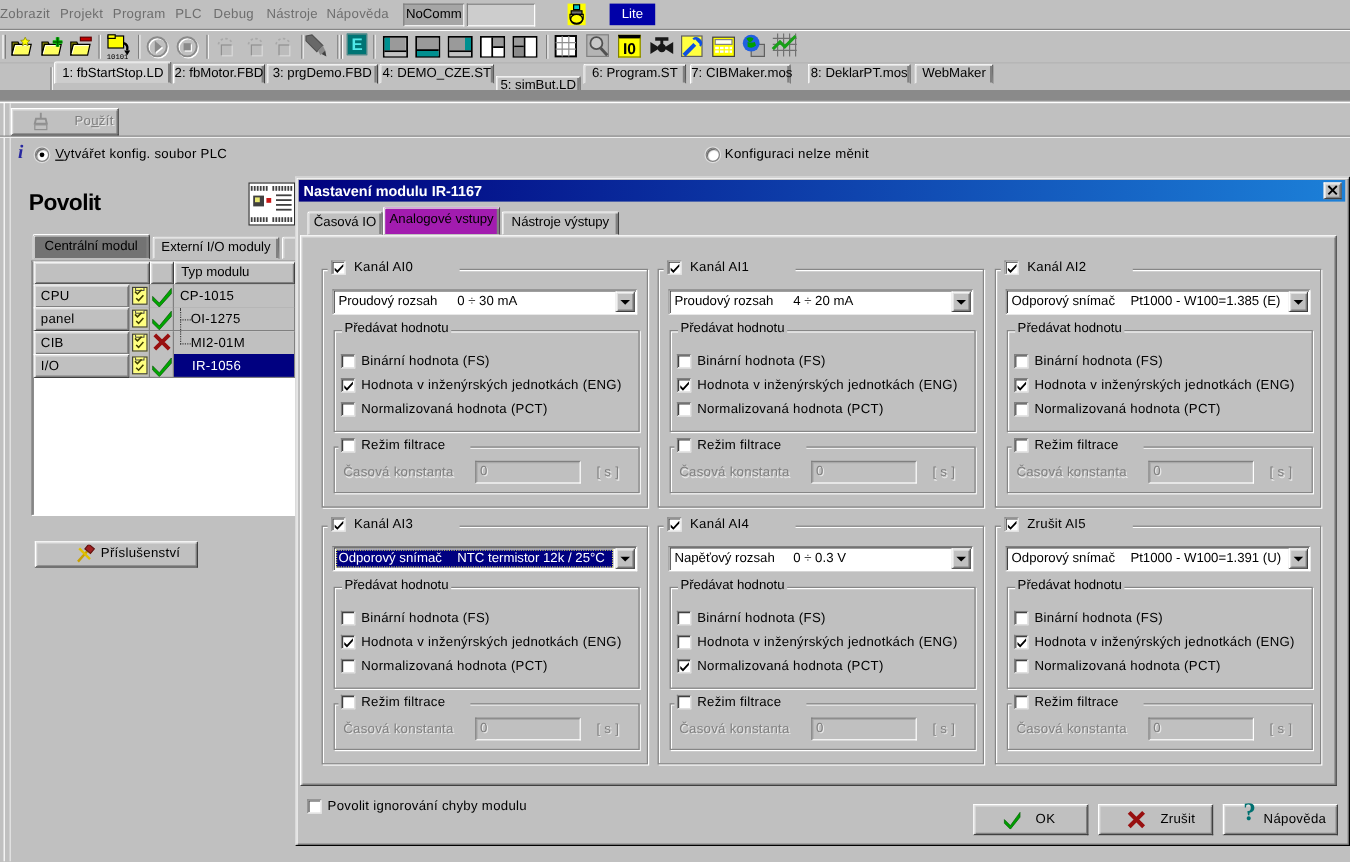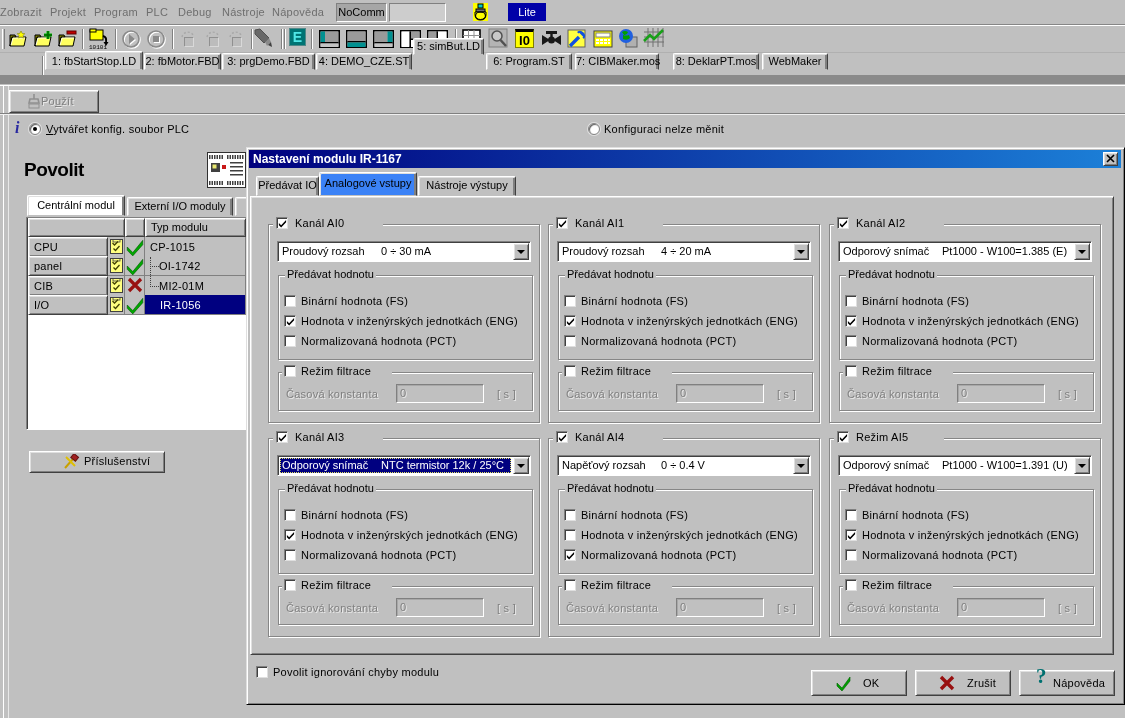--- a/index.html
+++ b/index.html
@@ -188,36 +188,36 @@
 <svg class="ab" style="left:642px;top:27px" width="23" height="23" viewBox="0 0 23 23">
 <path d="M6 1 V20 M11 1 V20 M16 1 V20 M21 1 V20 M2 5 H22 M2 10 H22 M2 15 H22" stroke="#707070"></path>
 <path d="M2 14 L8 8 L12 12 L21 3" stroke="#18a018" stroke-width="2.6" fill="none"></path>
   </svg>
 <div class="ab" style="left:0;top:53px;width:1125px;height:24px;background:#c0c0c0"></div>
 <div class="vsep" style="left:42px;top:56px;height:19px"></div>
 <div class="tab" style="left:45px;top:51px;width:98px;height:19px;background:#cdcdcd;z-index:2;line-height:18px">1: fbStartStop.LD</div>
 <div class="tab" style="left:144px;top:53px;width:77px;height:17px;line-height:15px">2: fbMotor.FBD</div>
 <div class="tab" style="left:222px;top:53px;width:93px;height:17px;line-height:15px">3: prgDemo.FBD</div>
 <div class="tab" style="left:316px;top:53px;width:96px;height:17px;line-height:15px">4: DEMO_CZE.ST</div>
-<div class="tab" style="left:413px;top:38px;width:71px;height:17px;line-height:15px">5: simBut.LD</div>
+<div class="tab" style="left:413px;top:63px;width:71px;height:17px;line-height:15px">5: simBut.LD</div>
 <div class="tab" style="left:486px;top:53px;width:86px;height:17px;line-height:15px">6: Program.ST</div>
 <div class="tab" style="left:575px;top:53px;width:84px;height:17px;line-height:15px">7: CIBMaker.mos</div>
 <div class="tab" style="left:673px;top:53px;width:86px;height:17px;line-height:15px">8: DeklarPT.mos</div>
 <div class="tab" style="left:762px;top:53px;width:66px;height:17px;line-height:15px">WebMaker</div>
 <div class="ab" style="left:0;top:75px;width:1125px;height:9px;background:#8a8a8a;z-index:3"></div>
 <div class="ab" style="left:0;top:85px;width:1125px;height:633px;background:#c0c0c0;z-index:4" id="mw">
 <div class="ab" style="left:3px;top:0;width:1px;height:633px;background:#fff"></div>
 <div class="ab" style="left:0;top:0;width:1125px;height:1px;background:#fff"></div>
 <div class="ab" style="left:8px;top:1px;width:1px;height:632px;background:#e8e8e8"></div>
 <div class="ab raised" style="left:9px;top:5px;width:90px;height:23px"></div>
 <svg class="ab" style="left:26px;top:8px" width="16" height="17" viewBox="0 0 16 17">
 <path d="M8 1 V6 M4 6 H12 L13 10 H3 Z" stroke="#909090" stroke-width="1.6" fill="none"></path>
 <rect x="3" y="11" width="10" height="4" fill="none" stroke="#909090"></rect>
     </svg>
-<div class="lbl dis" style="left:41px;top:10px">Po<span style="text-decoration:underline">u</span>žít</div>
+<div class="lbl dis" style="left:62px;top:10px">Po<span style="text-decoration:underline">u</span>žít</div>
 <div class="ab" style="left:0;top:28px;width:1125px;height:1px;background:#808080"></div>
 <div class="ab" style="left:0;top:29px;width:1125px;height:1px;background:#f0f0f0"></div>
 <div class="lbl" style="left:15px;top:36px;font-family:'Liberation Serif',serif;font-style:italic;font-weight:bold;font-size:16px;color:#2828a0">i</div>
 <div class="ab" style="left:29px;top:38px;width:12px;height:12px;border-radius:50%;background:#fff;border:1px solid #808080;box-shadow:inset 1px 1px 1px #606060, 0 0 0 1px #dfdfdf">
       <div class="ab" style="left:3px;top:3px;width:4px;height:4px;border-radius:50%;background:#000"></div>
     </div>
 <div class="lbl" style="left:46px;top:38px"><span style="text-decoration:underline">V</span>ytvářet konfig. soubor PLC</div>
 <div class="ab" style="left:588px;top:38px;width:12px;height:12px;border-radius:50%;background:#fff;border:1px solid #808080;box-shadow:inset 1px 1px 1px #606060, 0 0 0 1px #dfdfdf"></div>
 <div class="lbl" style="left:604px;top:38px">Konfiguraci nelze měnit</div>
 <div class="lbl" style="left:24px;top:78px;font-size:19px;font-weight:bold;letter-spacing:-0.5px">Povolit</div>
@@ -252,21 +252,21 @@
           <rect x="34" y="28" width="1.5" height="4"></rect>
 <rect x="22" y="9" width="13" height="1.5"></rect>
           <rect x="22" y="13" width="13" height="1.5"></rect>
           <rect x="22" y="17" width="13" height="1.5"></rect>
           <rect x="22" y="21" width="13" height="1.5"></rect>
 </g>
 <rect x="3" y="10" width="9" height="9" fill="#404040"></rect>
         <rect x="4.5" y="11.5" width="4" height="4" fill="#e8e870"></rect>
 <rect x="14" y="12" width="4" height="4" fill="#c81818"></rect>
 </svg></div>
-<div class="tab" style="left:27px;top:110px;width:98px;height:21px;z-index:2;background:#ffffff">Centrální modul</div>
+<div class="tab" style="left:27px;top:110px;width:98px;height:21px;z-index:2;background:#737373">Centrální modul</div>
 <div class="tab" style="left:127px;top:112px;width:106px;height:19px;line-height:16px">Externí I/O moduly</div>
 <div class="tab" style="left:235px;top:112px;width:60px;height:19px;line-height:16px">Externí</div>
 <div class="ab" style="left:26px;top:132px;width:221px;height:213px;background:#fff;border:1px solid;border-color:#808080 #fff #fff #808080;box-shadow:inset 1px 1px 0 #404040"></div>
 <div class="ab raised" style="left:28px;top:133px;width:97px;height:19px;line-height:17px;padding-left:5px"></div>
 <div class="ab raised" style="left:125px;top:133px;width:20px;height:19px;line-height:17px;padding-left:5px"></div>
 <div class="ab raised" style="left:145px;top:133px;width:101px;height:19px;line-height:17px;padding-left:5px">Typ modulu</div>
 <div class="ab raised" style="left:28px;top:152px;width:80px;height:20px;line-height:18px;padding-left:5px"></div>
 <div class="lbl" style="left:34px;top:156px">CPU</div>
 <div class="ab" style="left:108px;top:152px;width:17px;height:20px;background:#c0c0c0;border-right:1px solid #808080;border-bottom:1px solid #808080"></div>
 <div class="ab" style="left:110px;top:154px;width:13px;height:15px;background:#ffff80;border:1px solid #404040">
@@ -289,21 +289,21 @@
         <rect x="2" y="-1" width="7" height="3" fill="#ffff80" stroke="#404040" stroke-width="0.8"></rect>
 <path d="M1.5 3 L3.5 5 L7 1.5" stroke="#404000" stroke-width="1.3" fill="none"></path>
 <path d="M2.5 8.5 L4.5 10.5 L8.5 6" stroke="#404000" stroke-width="1.3" fill="none"></path>
       </svg></div>
 <div class="ab" style="left:125px;top:171px;width:20px;height:20px;background:#c0c0c0;border-right:1px solid #808080;border-bottom:1px solid #808080"></div>
 <svg class="ab" style="left:125px;top:172px;z-index:5" width="20" height="18" viewBox="0 0 18 16">
       <path d="M2 8 L7 13 L16 2 L16 6 L7 16 L2 11 Z" fill="#00a800" stroke="#005000" stroke-width="0.5"></path>
     </svg>
 <div class="ab" style="left:145px;top:171px;width:101px;height:20px;background:#c0c0c0;border-right:1px solid #808080;border-bottom:1px solid #808080"></div>
 <div class="ab" style="left:150px;top:181px;width:9px;height:1px;border-top:1px dotted #404040;z-index:6"></div>
-<div class="lbl" style="left:159px;top:175px;color:#000">OI-1742</div>
+<div class="lbl" style="left:159px;top:175px;color:#000">OI-1275</div>
 <div class="ab raised" style="left:28px;top:191px;width:80px;height:20px;line-height:18px;padding-left:5px"></div>
 <div class="lbl" style="left:34px;top:195px">CIB</div>
 <div class="ab" style="left:108px;top:191px;width:17px;height:20px;background:#c0c0c0;border-right:1px solid #808080;border-bottom:1px solid #808080"></div>
 <div class="ab" style="left:110px;top:193px;width:13px;height:15px;background:#ffff80;border:1px solid #404040">
 <svg width="11" height="13" viewBox="0 0 11 13">
         <rect x="2" y="-1" width="7" height="3" fill="#ffff80" stroke="#404040" stroke-width="0.8"></rect>
 <path d="M1.5 3 L3.5 5 L7 1.5" stroke="#404000" stroke-width="1.3" fill="none"></path>
 <path d="M2.5 8.5 L4.5 10.5 L8.5 6" stroke="#404000" stroke-width="1.3" fill="none"></path>
       </svg></div>
 <div class="ab" style="left:125px;top:191px;width:20px;height:20px;background:#c0c0c0;border-right:1px solid #808080;border-bottom:1px solid #808080"></div>
@@ -338,22 +338,22 @@
     </svg>
 <div class="lbl" style="left:84px;top:370px">Příslušenství</div>
 </div>
 <div class="ab" style="left:246px;top:147px;width:879px;height:558px;background:#c0c0c0;z-index:10;border:1px solid;border-color:#dfdfdf #000 #000 #dfdfdf;box-shadow:inset 1px 1px 0 #fff,inset -1px -1px 0 #808080">
 <div class="ab" style="left:2px;top:2px;width:872px;height:18px;background:linear-gradient(90deg,#00007e,#1c80d8)"></div>
 <div class="ab" style="left:6px;top:4px;color:#fff;font-weight:bold;font-size:12px">Nastavení modulu IR-1167</div>
 <div class="ab raised" style="left:856px;top:4px;width:15px;height:14px"></div>
 <svg class="ab" style="left:859px;top:6px" width="9" height="9" viewBox="0 0 9 9">
       <path d="M1 1 L8 8 M8 1 L1 8" stroke="#000" stroke-width="1.6"></path>
     </svg>
-<div class="tab" style="left:9px;top:28px;width:63px;height:20px;line-height:17px">Předávat IO</div>
-<div class="tab" style="left:72px;top:24px;width:98px;height:24px;line-height:21px;z-index:3;background:#3b82f6">Analogové vstupy</div>
+<div class="tab" style="left:9px;top:28px;width:63px;height:20px;line-height:17px">Časová IO</div>
+<div class="tab" style="left:72px;top:24px;width:98px;height:24px;line-height:21px;z-index:3;background:#a21caf">Analogové vstupy</div>
 <div class="tab" style="left:171px;top:28px;width:98px;height:20px;line-height:17px">Nástroje výstupy</div>
 <div class="ab" style="left:3px;top:48px;width:864px;height:459px;background:#c0c0c0;border:1px solid;border-color:#fff #404040 #404040 #fff;box-shadow:inset 1px 1px 0 #dfdfdf,inset -1px -1px 0 #808080"></div>
 <div class="ab grp" style="left:21px;top:76px;width:272px;height:199px"></div>
 <div class="ab" style="left:26px;top:70px;width:110px;height:13px;background:#c0c0c0"></div>
 <div class="cb" style="left:29px;top:69px">
       <svg style="position:absolute;left:1px;top:1px" width="9" height="9" viewBox="0 0 10 10">
         <path d="M1 4.5 L3.5 7 L9 1 L9 3.5 L3.5 9.5 L1 7 Z" fill="#000"></path>
       </svg>
     </div>
 <div class="lbl" style="left:48px;top:69px">Kanál AI0</div>
@@ -481,21 +481,21 @@
 <div class="ab grp" style="left:301px;top:290px;width:272px;height:199px"></div>
 <div class="ab" style="left:306px;top:284px;width:110px;height:13px;background:#c0c0c0"></div>
 <div class="cb" style="left:309px;top:283px">
       <svg style="position:absolute;left:1px;top:1px" width="9" height="9" viewBox="0 0 10 10">
         <path d="M1 4.5 L3.5 7 L9 1 L9 3.5 L3.5 9.5 L1 7 Z" fill="#000"></path>
       </svg>
     </div>
 <div class="lbl" style="left:328px;top:283px">Kanál AI4</div>
 <div class="ab sunkw" style="left:310px;top:307px;width:254px;height:21px"></div>
 <div class="cmb" style="left:315px;top:311px">Napěťový rozsah</div>
-<div class="cmb" style="left:414px;top:311px">0 ÷ 0.4 V</div>
+<div class="cmb" style="left:414px;top:311px">0 ÷ 0.3 V</div>
 <div class="ddb" style="left:546px;top:309px"></div>
 <div class="ab grp" style="left:311px;top:341px;width:255px;height:85px"></div>
 <div class="ab" style="left:318px;top:334px;background:#c0c0c0;padding:0 2px;line-height:13px">Předávat hodnotu</div>
 <div class="cb" style="left:317px;top:361px"></div>
 <div class="lbl" style="left:334px;top:361px">Binární hodnota (FS)</div>
 <div class="cb" style="left:317px;top:381px"></div>
 <div class="lbl" style="left:334px;top:381px">Hodnota v inženýrských jednotkách (ENG)</div>
 <div class="cb" style="left:317px;top:401px">
       <svg style="position:absolute;left:1px;top:1px" width="9" height="9" viewBox="0 0 10 10">
         <path d="M1 4.5 L3.5 7 L9 1 L9 3.5 L3.5 9.5 L1 7 Z" fill="#000"></path>
@@ -510,21 +510,21 @@
 <div class="ab sunkg" style="left:429px;top:450px;width:88px;height:19px"></div>
 <div class="lbl dis" style="left:433px;top:453px">0</div>
 <div class="lbl dis" style="left:530px;top:454px">[ s ]</div>
 <div class="ab grp" style="left:582px;top:290px;width:272px;height:199px"></div>
 <div class="ab" style="left:587px;top:284px;width:110px;height:13px;background:#c0c0c0"></div>
 <div class="cb" style="left:590px;top:283px">
       <svg style="position:absolute;left:1px;top:1px" width="9" height="9" viewBox="0 0 10 10">
         <path d="M1 4.5 L3.5 7 L9 1 L9 3.5 L3.5 9.5 L1 7 Z" fill="#000"></path>
       </svg>
     </div>
-<div class="lbl" style="left:609px;top:283px">Režim AI5</div>
+<div class="lbl" style="left:609px;top:283px">Zrušit AI5</div>
 <div class="ab sunkw" style="left:591px;top:307px;width:254px;height:21px"></div>
 <div class="cmb" style="left:596px;top:311px">Odporový snímač</div>
 <div class="cmb" style="left:695px;top:311px">Pt1000 - W100=1.391 (U)</div>
 <div class="ddb" style="left:827px;top:309px"></div>
 <div class="ab grp" style="left:592px;top:341px;width:255px;height:85px"></div>
 <div class="ab" style="left:599px;top:334px;background:#c0c0c0;padding:0 2px;line-height:13px">Předávat hodnotu</div>
 <div class="cb" style="left:598px;top:361px"></div>
 <div class="lbl" style="left:615px;top:361px">Binární hodnota (FS)</div>
 <div class="cb" style="left:598px;top:381px">
       <svg style="position:absolute;left:1px;top:1px" width="9" height="9" viewBox="0 0 10 10">

